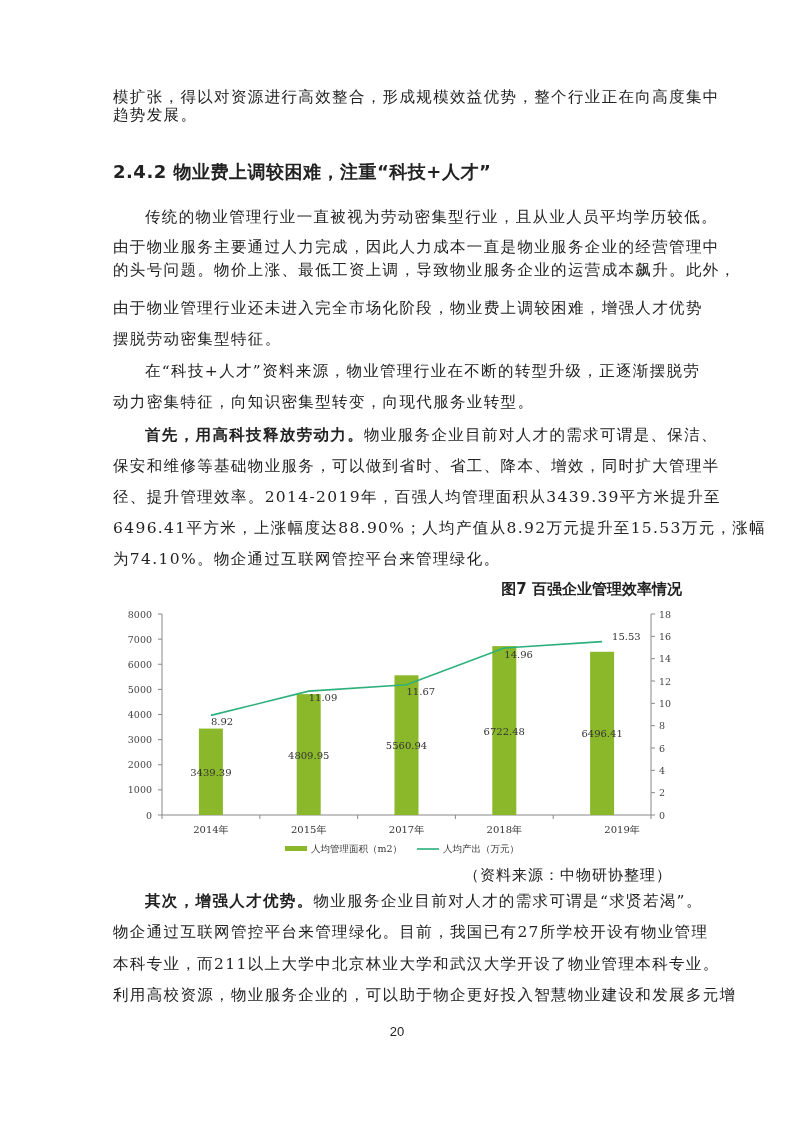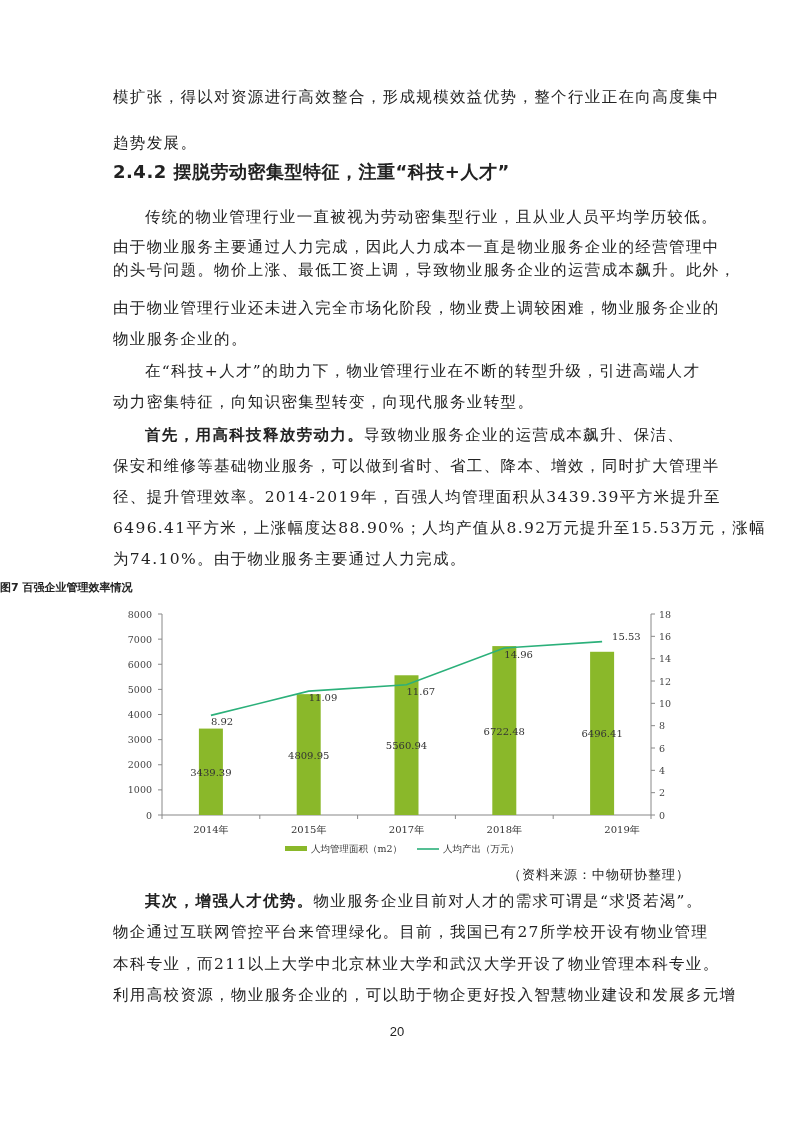--- a/index.html
+++ b/index.html
@@ -2,52 +2,52 @@
 <html><head>
   <meta charset="utf-8">
   <style>
     html, body { margin: 0; padding: 0; background: #ffffff; }
     body { width: 794px; height: 1122px; position: relative; overflow: hidden;
       font-family: "DejaVu Serif", "Liberation Serif", serif; color: #222; }
     .line { position: absolute; left: 113px; width: 570px; font-size: 15.5px; letter-spacing: 1.35px; white-space: nowrap; }
     .heading { position: absolute; left: 113px; top: 160px; font-size: 18px; font-weight: bold; white-space: nowrap;
       font-family: "DejaVu Sans", "Liberation Sans", sans-serif; letter-spacing: 0.5px; }
     .b { font-weight: bold; font-family: Liberation Serif, serif; }
-    .fig-title { position: absolute; left: 0; width: 682px; top: 580px; text-align: left; font-size: 11px; font-weight: bold;
+    .fig-title { position: absolute; left: 0; width: 682px; top: 580px; text-align: right; font-size: 15px; font-weight: bold;
       font-family: "DejaVu Sans", "Liberation Sans", sans-serif; }
     #chart { position: absolute; left: 120px; top: 600px; width: 560px; height: 280px; }
-    .source { position: absolute; right: 104px; top: 866px; font-size: 13px; letter-spacing: 1px; }
+    .source { position: absolute; right: 122px; top: 866px; font-size: 15px; letter-spacing: 1px; }
     .pagenum { position: absolute; left: 0; width: 794px; top: 1024px; text-align: center; font-size: 13px;
       font-family: "Liberation Sans", sans-serif; }
     svg text { font-family: "DejaVu Serif", serif; }
   </style>
 </head>
 <body>
 
 <div class="line" style="top:87px">模扩张，得以对资源进行高效整合，形成规模效益优势，整个行业正在向高度集中</div>
-<div class="line" style="top:133px">趋势发展。</div>
+<div class="line" style="top:105px">趋势发展。</div>
 
-<div class="heading">2.4.2 摆脱劳动密集型特征，注重“科技+人才”</div>
+<div class="heading">2.4.2 物业费上调较困难，注重“科技+人才”</div>
 
 <div class="line" style="top:207px; left:145px">传统的物业管理行业一直被视为劳动密集型行业，且从业人员平均学历较低。</div>
 <div class="line" style="top:237px">由于物业服务主要通过人力完成，因此人力成本一直是物业服务企业的经营管理中</div>
 <div class="line" style="top:260px">的头号问题。物价上涨、最低工资上调，导致物业服务企业的运营成本飙升。此外，</div>
-<div class="line" style="top:298px">由于物业管理行业还未进入完全市场化阶段，物业费上调较困难，物业服务企业的</div>
-<div class="line" style="top:329px">物业服务企业的。</div>
+<div class="line" style="top:298px">由于物业管理行业还未进入完全市场化阶段，物业费上调较困难，增强人才优势</div>
+<div class="line" style="top:329px">摆脱劳动密集型特征。</div>
 
-<div class="line" style="top:361px; left:145px">在“科技+人才”的助力下，物业管理行业在不断的转型升级，引进高端人才</div>
+<div class="line" style="top:361px; left:145px">在“科技+人才”资料来源，物业管理行业在不断的转型升级，正逐渐摆脱劳</div>
 <div class="line" style="top:392px">动力密集特征，向知识密集型转变，向现代服务业转型。</div>
 
 <div class="line" style="top:425px; left:145px">
-  <span class="b">首先，用高科技释放劳动力。</span><span>导致物业服务企业的运营成本飙升、保洁、</span>
+  <span class="b">首先，用高科技释放劳动力。</span><span>物业服务企业目前对人才的需求可谓是、保洁、</span>
 </div>
 <div class="line" style="top:456px">保安和维修等基础物业服务，可以做到省时、省工、降本、增效，同时扩大管理半</div>
 <div class="line" style="top:487px">径、提升管理效率。2014-2019年，百强人均管理面积从3439.39平方米提升至</div>
 <div class="line" style="top:518px">6496.41平方米，上涨幅度达88.90%；人均产值从8.92万元提升至15.53万元，涨幅</div>
-<div class="line" style="top:549px">为74.10%。由于物业服务主要通过人力完成。</div>
+<div class="line" style="top:549px">为74.10%。物企通过互联网管控平台来管理绿化。</div>
 
 <div class="fig-title">图7 百强企业管理效率情况</div>
 
 <svg id="chart" viewBox="0 0 560 280" width="560" height="280">
     <line x1="42" y1="14" x2="42" y2="215" stroke="#888888" stroke-width="1"></line>
     <line x1="38" y1="215" x2="42" y2="215" stroke="#888888"></line>
     <text x="32" y="218.5" text-anchor="end" font-size="9.5" fill="#444">0</text>
     <line x1="38" y1="189.875" x2="42" y2="189.875" stroke="#888888"></line>
     <text x="32" y="193.375" text-anchor="end" font-size="9.5" fill="#444">1000</text>
     <line x1="38" y1="164.75" x2="42" y2="164.75" stroke="#888888"></line>

